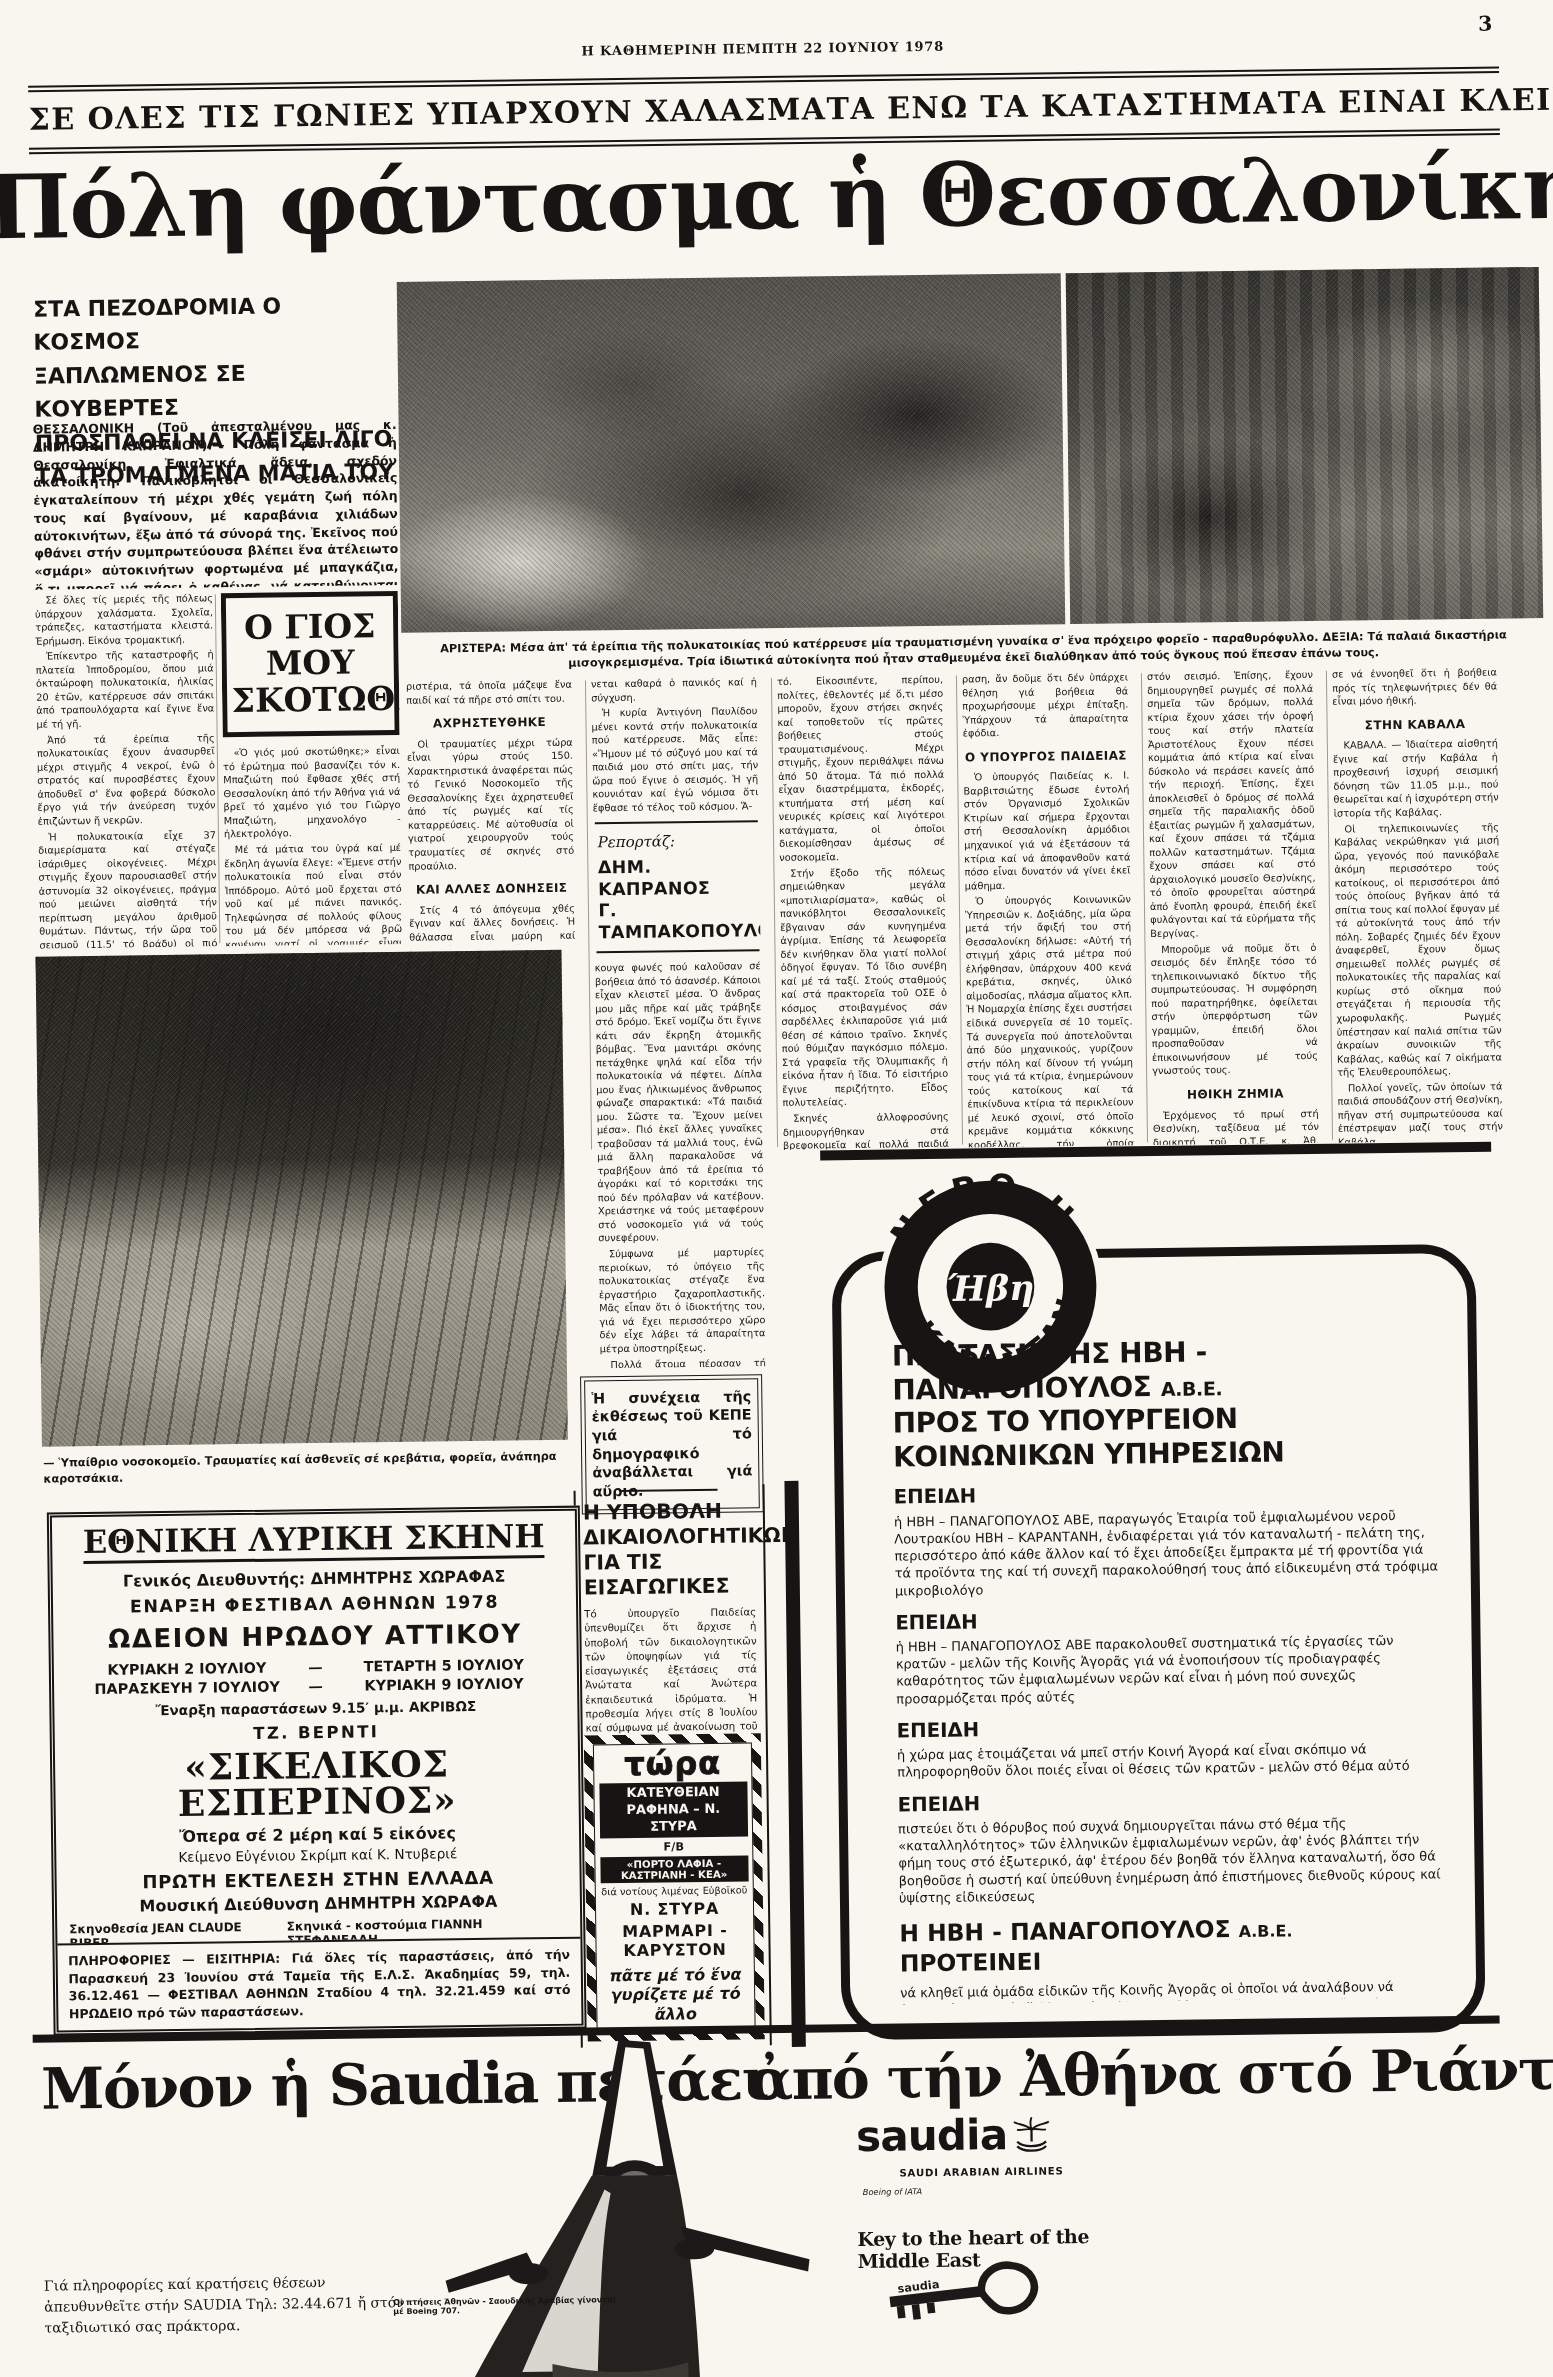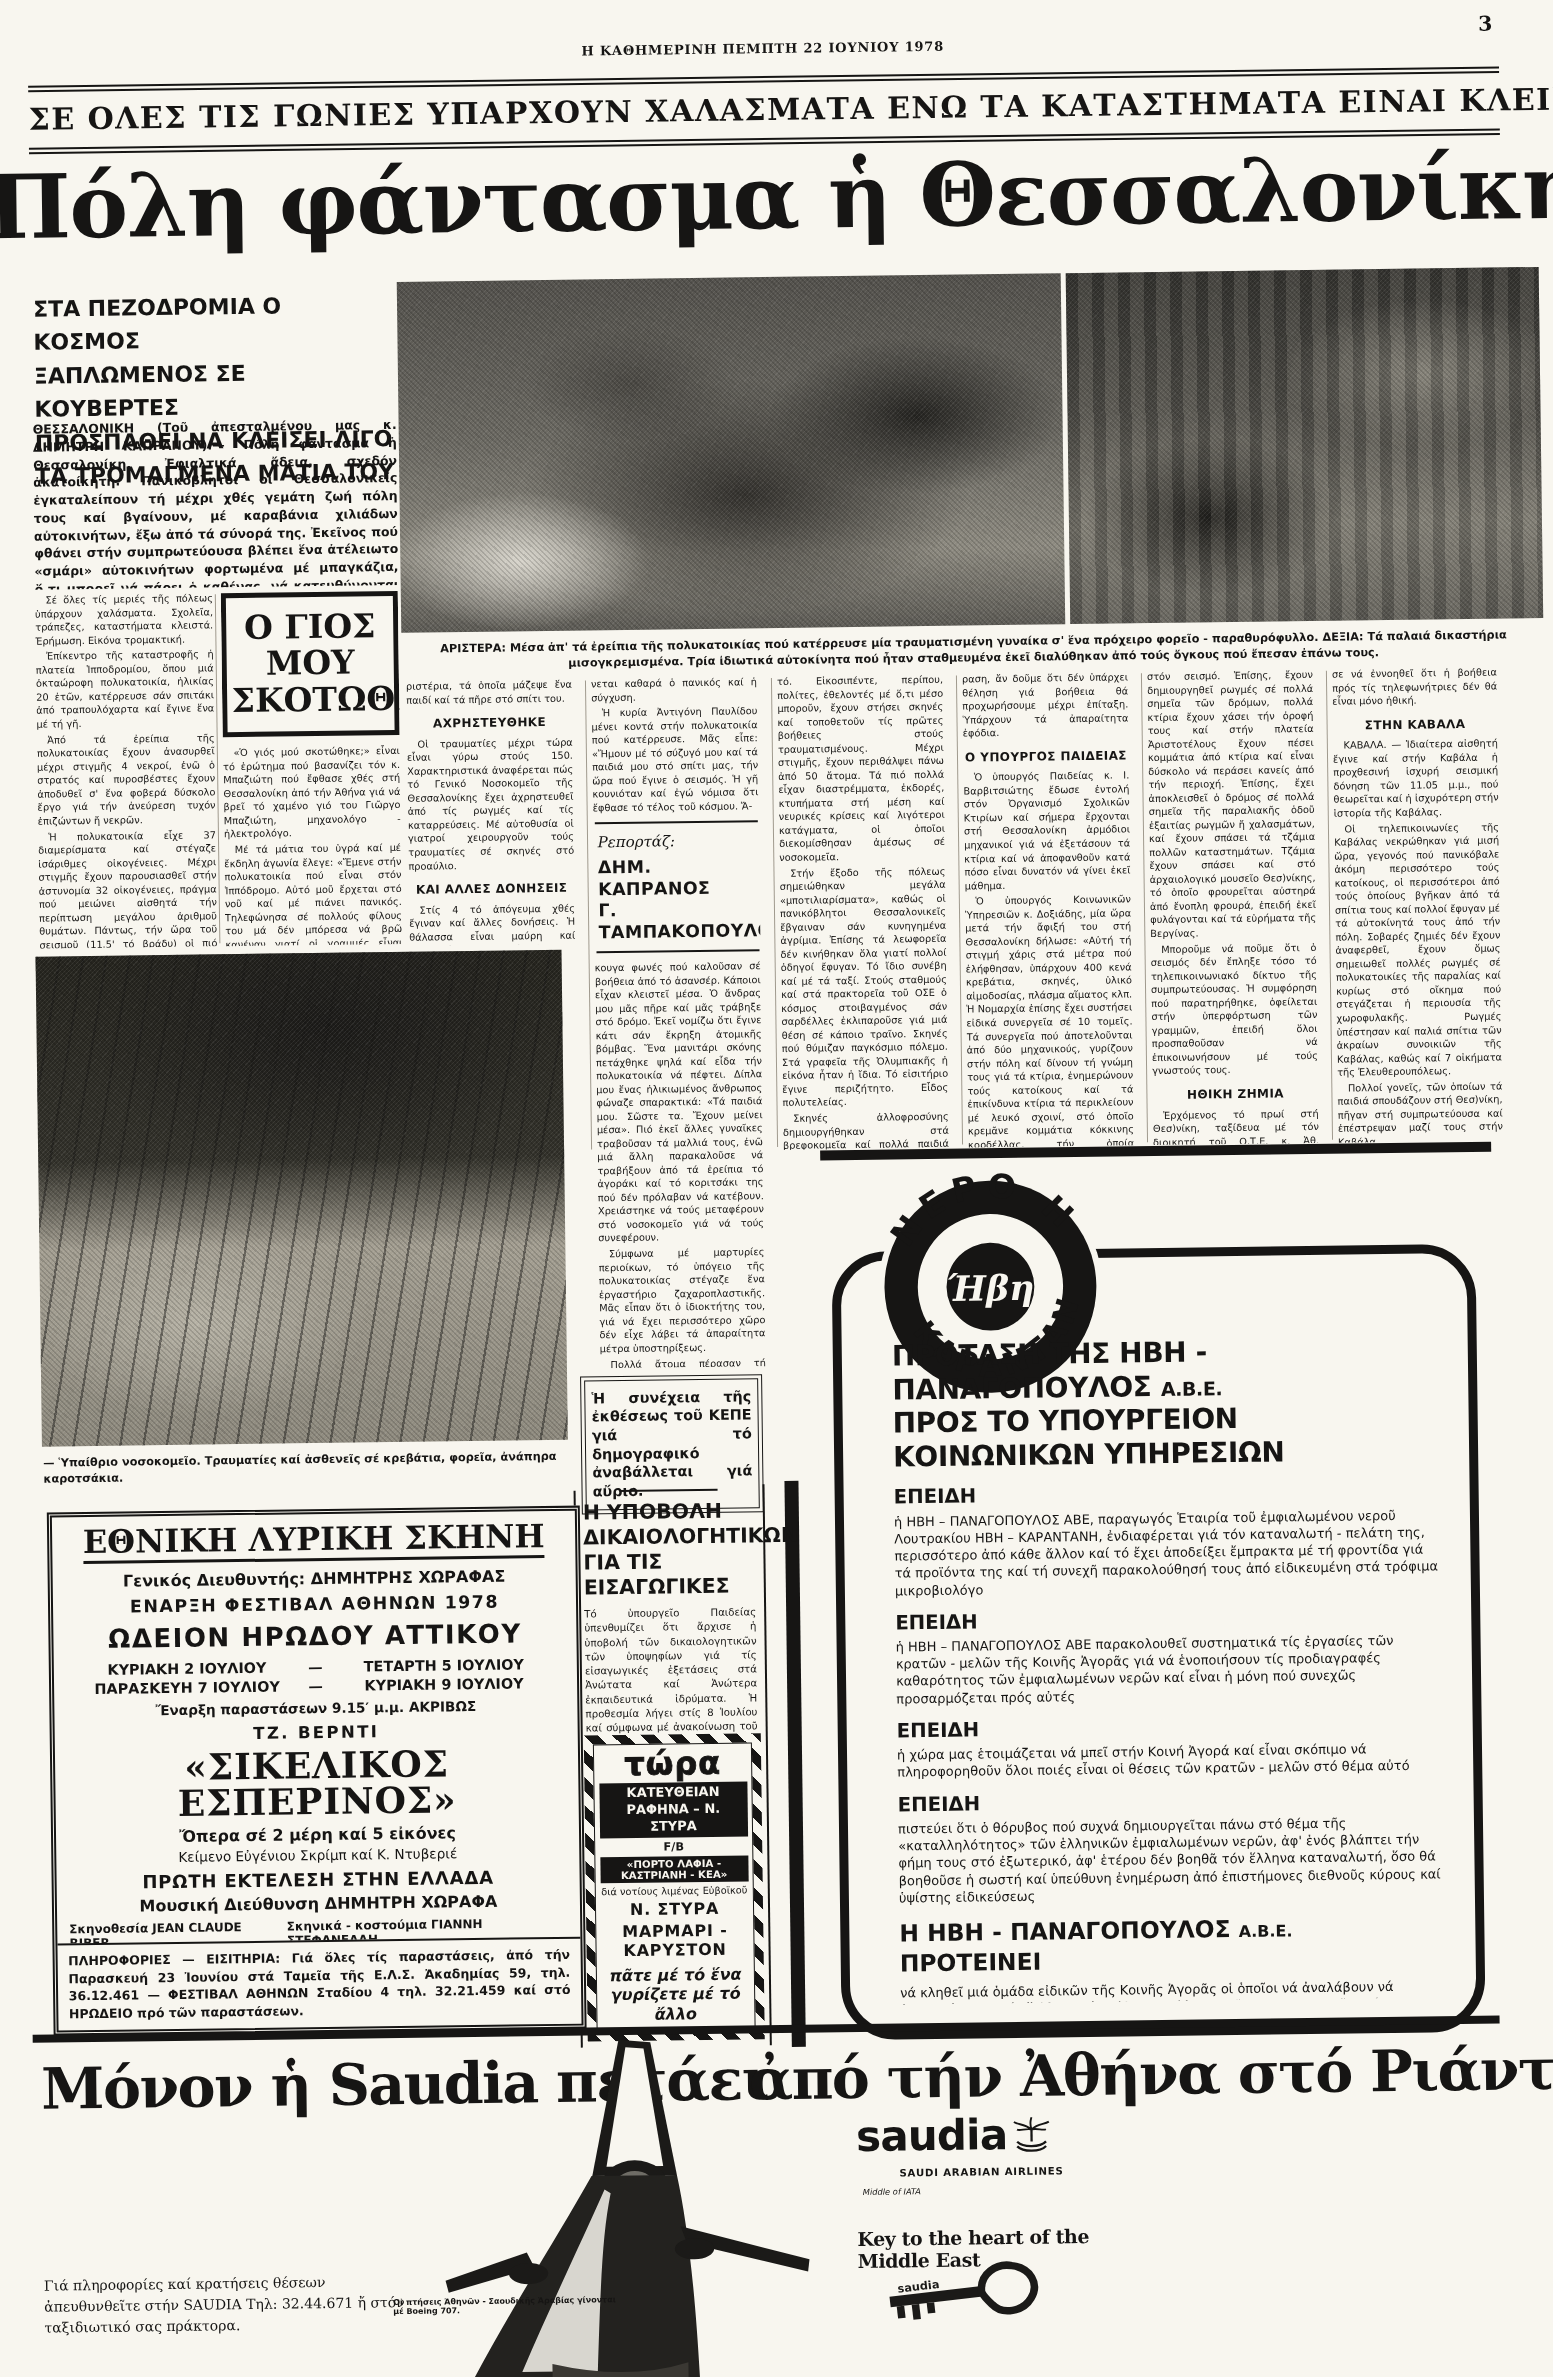--- a/index.html
+++ b/index.html
@@ -384,21 +384,21 @@
   </svg>
 
   <div class="abs" id="sa-logo">
     <span class="word">saudia</span>
     <svg width="41" height="41" viewBox="0 0 54 54" style="vertical-align:top;">
       <path d="M27,16 L27,34" stroke="#161514" stroke-width="3"></path>
       <path d="M27,18 C18,10 10,12 4,8 M27,18 C36,10 44,12 50,8 M27,18 C20,16 12,20 8,18 M27,18 C34,16 42,20 46,18 M27,18 C24,8 27,4 27,2" stroke="#161514" stroke-width="2.5" fill="none"></path>
       <path d="M8,34 C16,42 38,42 46,34 M8,40 C16,48 38,48 46,40" stroke="#161514" stroke-width="3" fill="none"></path>
     </svg>
     <div class="sub">SAUDI ARABIAN AIRLINES</div>
-    <span class="mem">Middle of IATA</span>
+    <span class="mem">Boeing of IATA</span>
   </div>
 
   <div class="abs" id="sa-tag">Key to the heart of the Middle East</div>
 
   <svg class="abs" id="sa-key" viewBox="0 0 220 92">
     <g transform="rotate(-6 110 46)">
       <rect x="6" y="38" width="120" height="14" fill="#1b1a18"></rect>
       <rect x="14" y="52" width="10" height="16" fill="#1b1a18"></rect>
       <rect x="34" y="52" width="10" height="20" fill="#1b1a18"></rect>
       <rect x="54" y="52" width="10" height="14" fill="#1b1a18"></rect>

